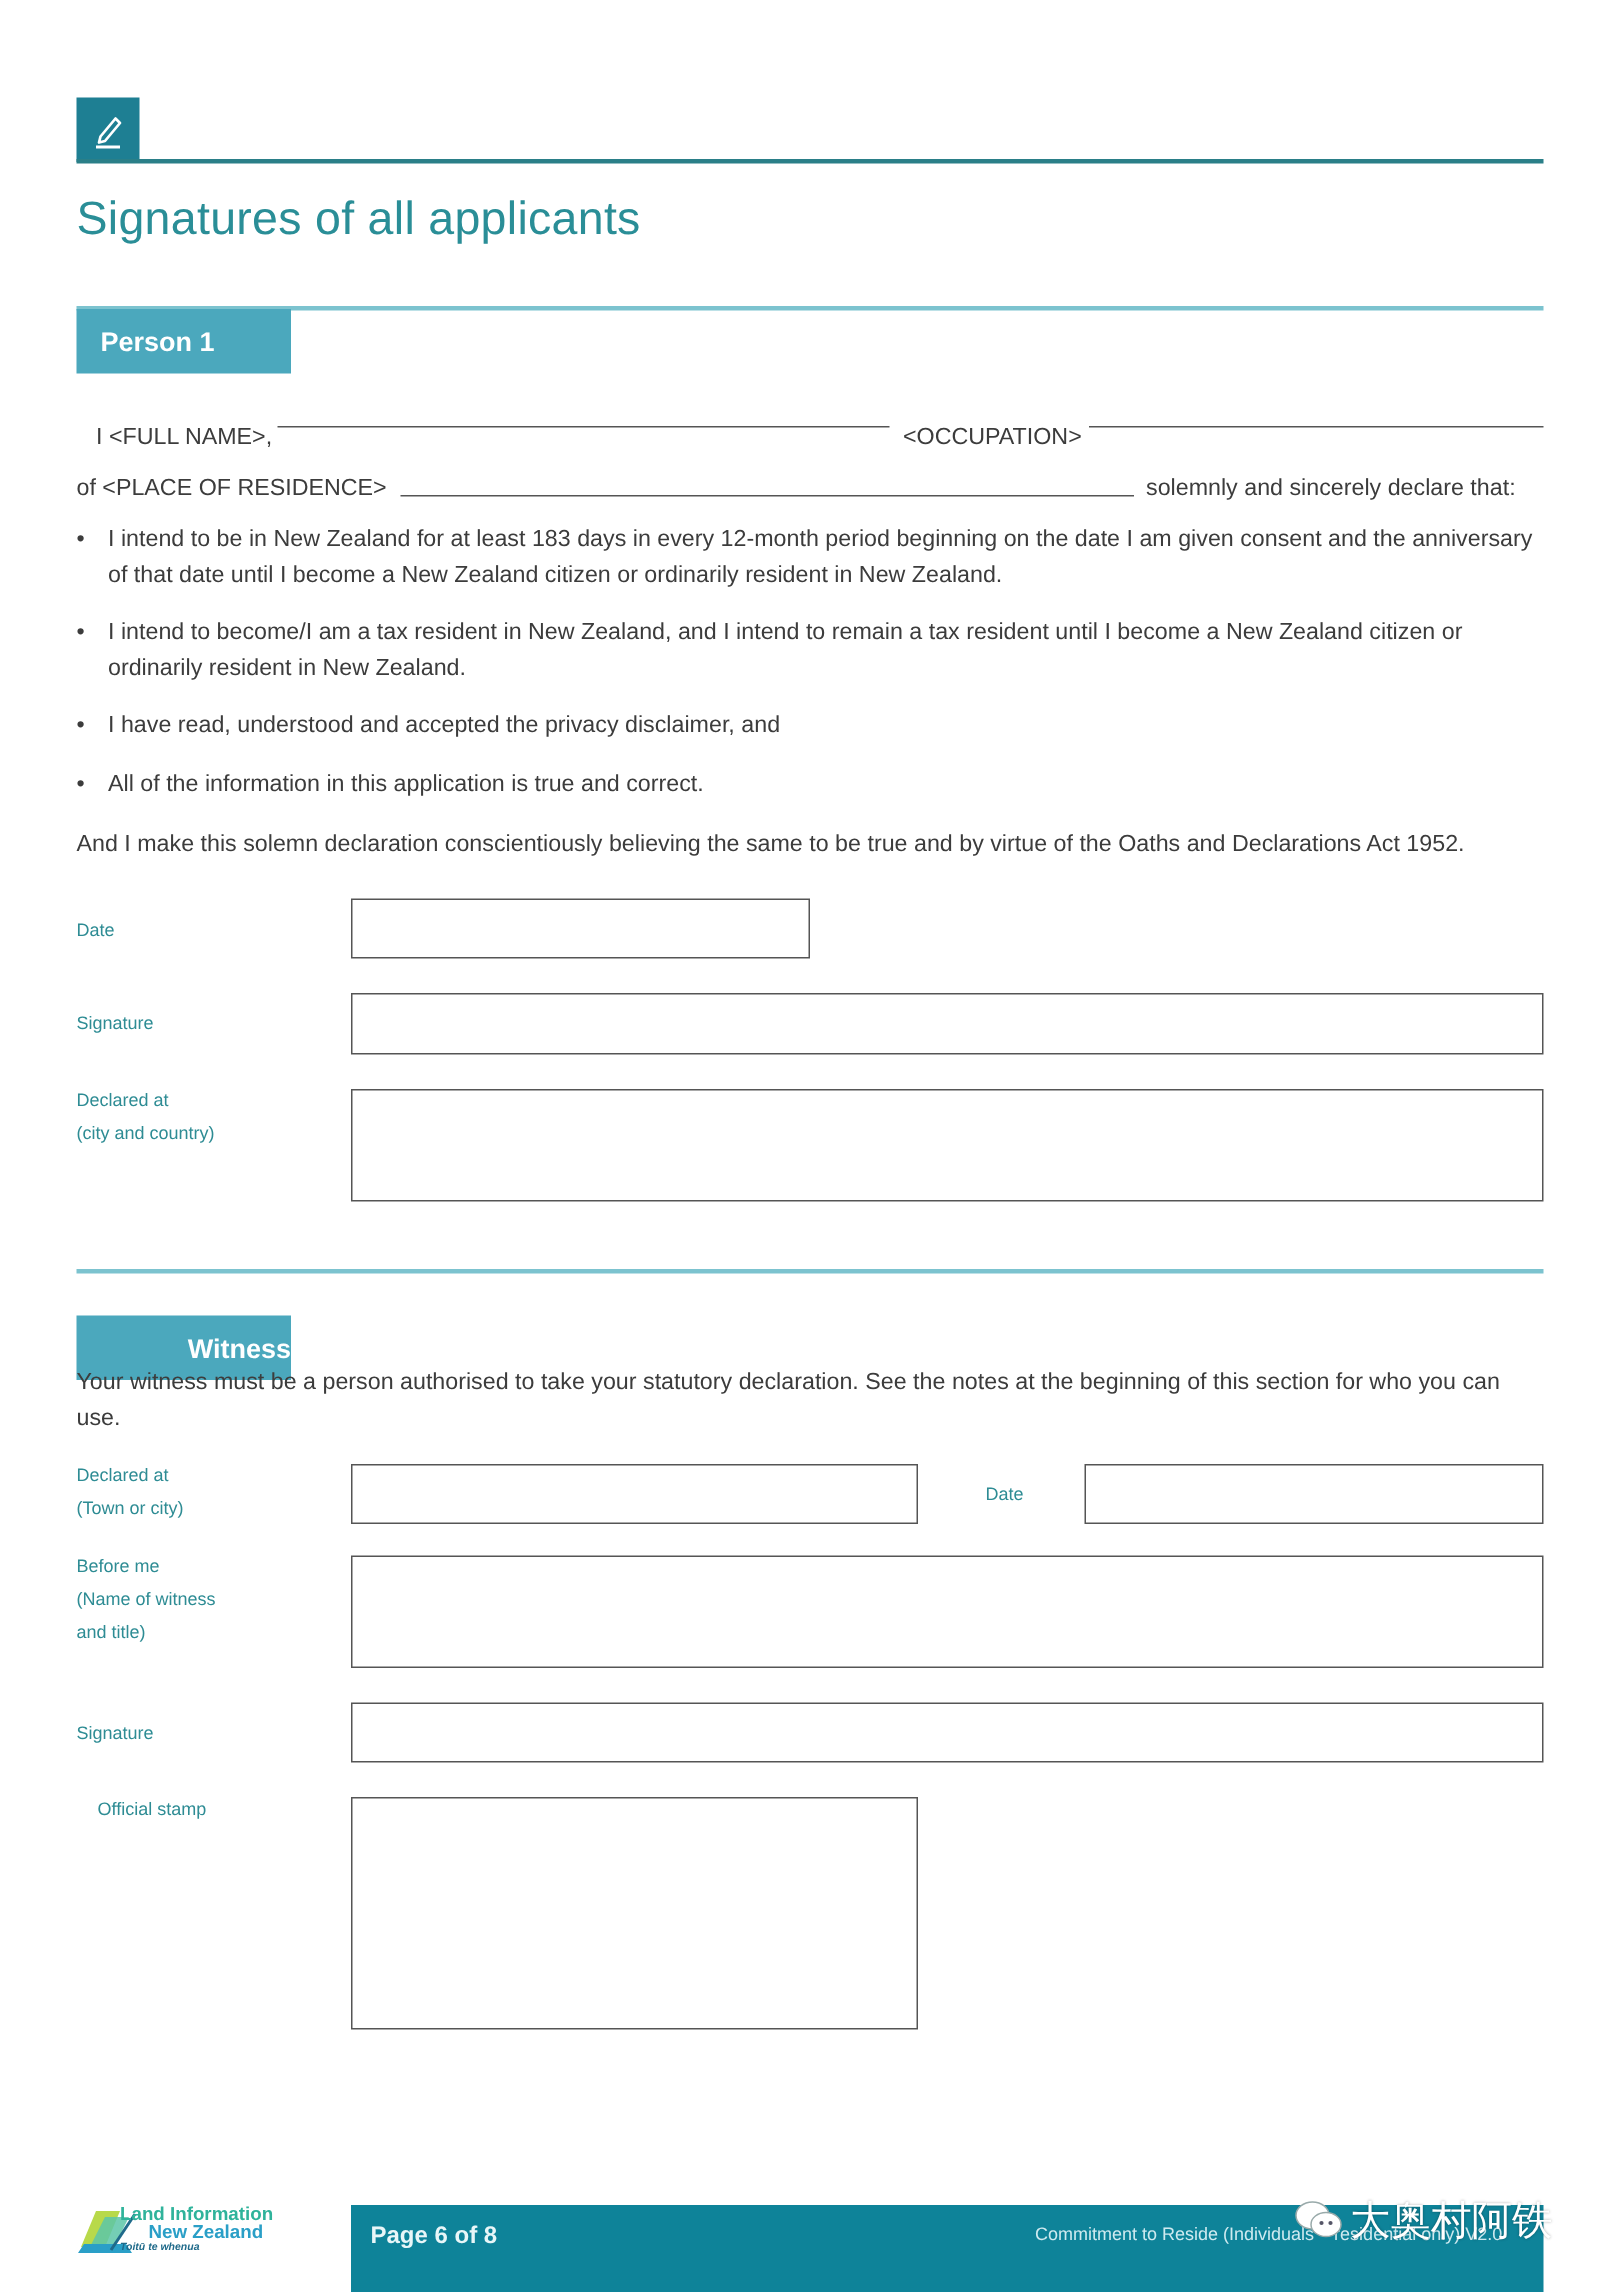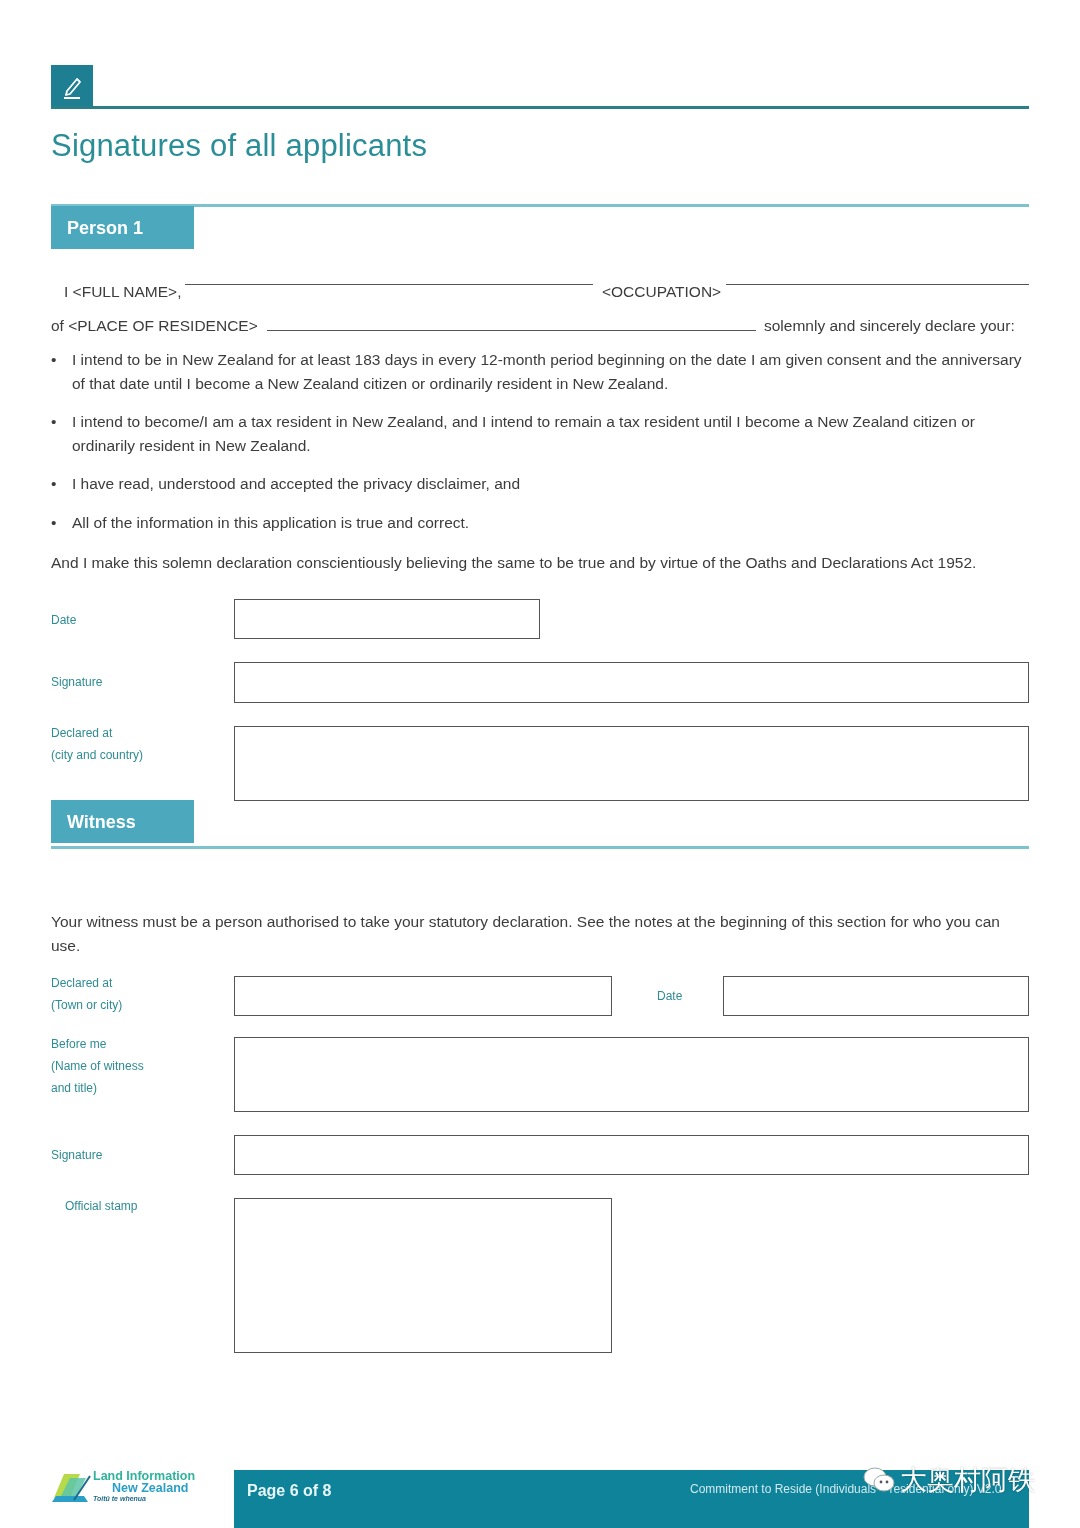--- a/index.html
+++ b/index.html
@@ -27,21 +27,21 @@
 
   .label { font-size: 12px; color: #2e8c94; line-height: 22px; }
 
   .field { border: 1px solid #555; background: #fff; }
 
   
   .footer-bar { left: 234px; top: 1470px; width: 795px; height: 58px; background: #0e8399; }
   .footer-page { left: 247px; top: 1482px; color: #e8f6f8; font-weight: bold; font-size: 16px; }
   .footer-doc { left: 690px; top: 1482px; color: #cfeaf0; font-size: 12px; white-space: nowrap; }
   .logo { left: 50px; top: 1468px; width: 150px; height: 38px; }
-  .logo-text { position: absolute; left: 43px; top: 2px; font-weight: bold; font-size: 12.5px; line-height: 12px; }
+  .logo-text { position: absolute; left: 30px; top: 2px; font-weight: bold; font-size: 12.5px; line-height: 12px; }
   .logo-l1 { color: #2fb39b; }
   .logo-l2 { color: #2a9fc7; margin-left: 19px; }
   .logo-l3 { color: #1f6a8a; font-size: 7px; line-height: 10px; font-style: italic; }
 
   .watermark { left: 862px; top: 1462px; font-size: 27px; color: #ffffff; white-space: nowrap; text-shadow: 0 0 2px rgba(0,0,0,0.35); display: flex; align-items: center; gap: 4px; }
 </style>
 </head>
 <body>
 
 <div class="abs icon-box">
@@ -56,21 +56,21 @@
 <div class="abs sec-rule" style="top:204px;"></div>
 <div class="abs sec-tab" style="top:206px;">Person 1</div>
 
 <div class="abs body-text" style="left:51px; top:280px;margin-left:13px;">I  &lt;FULL NAME&gt;,</div>
 <div class="abs fill-line" style="left:185px; top:284px; width:408px;"></div>
 <div class="abs body-text" style="left:602px; top:280px;">&lt;OCCUPATION&gt;</div>
 <div class="abs fill-line" style="left:726px; top:284px; width:303px;"></div>
 
 <div class="abs body-text" style="left:51px; top:314px;">of &lt;PLACE OF RESIDENCE&gt;</div>
 <div class="abs fill-line" style="left:267px; top:330px; width:489px;"></div>
-<div class="abs body-text" style="left:764px; top:314px;">solemnly and sincerely declare your:</div>
+<div class="abs body-text" style="left:764px; top:314px;">solemnly and sincerely declare that:</div>
 
 <div class="abs bullet" style="top:348px;">
   <span class="dot">•</span>
   <span class="txt">I intend to be in New Zealand for at least 183 days in every 12-month period beginning on the date I am given consent and the anniversary of that date until I become a New Zealand citizen or ordinarily resident in New Zealand.</span>
 </div>
 <div class="abs bullet" style="top:410px;">
   <span class="dot">•</span>
   <span class="txt">I intend to become/I am a tax resident in New Zealand, and I intend to remain a tax resident until I become a New Zealand citizen or ordinarily resident in New Zealand.</span>
 </div>
 <div class="abs bullet" style="top:472px;">
@@ -90,21 +90,21 @@
 <div class="abs label" style="left:51px; top:671px;">Signature</div>
 <div class="abs field" style="left:234px; top:662px; width:795px; height:41px;"></div>
 
 <div class="abs label" style="left:51px; top:722px;">
   <div>Declared at</div>
   <div>(city and country)</div>
 </div>
 <div class="abs field" style="left:234px; top:726px; width:795px; height:75px;"></div>
 
 <div class="abs sec-rule" style="top:846px;"></div>
-<div class="abs sec-tab" style="top:800px;">Witness</div>
+<div class="abs sec-tab" style="top:877px;text-align:right;">Witness</div>
 
 <div class="abs body-text" style="left:51px; top:910px; width:975px;">Your witness must be a person authorised to take your statutory declaration. See the notes at the beginning of this section for who you can use.</div>
 
 <div class="abs label" style="left:51px; top:972px;">
   <div>Declared at</div>
   <div>(Town or city)</div>
 </div>
 <div class="abs field" style="left:234px; top:976px; width:378px; height:40px;"></div>
 <div class="abs label" style="left:657px; top:985px;">Date</div>
 <div class="abs field" style="left:723px; top:976px; width:306px; height:40px;"></div>

